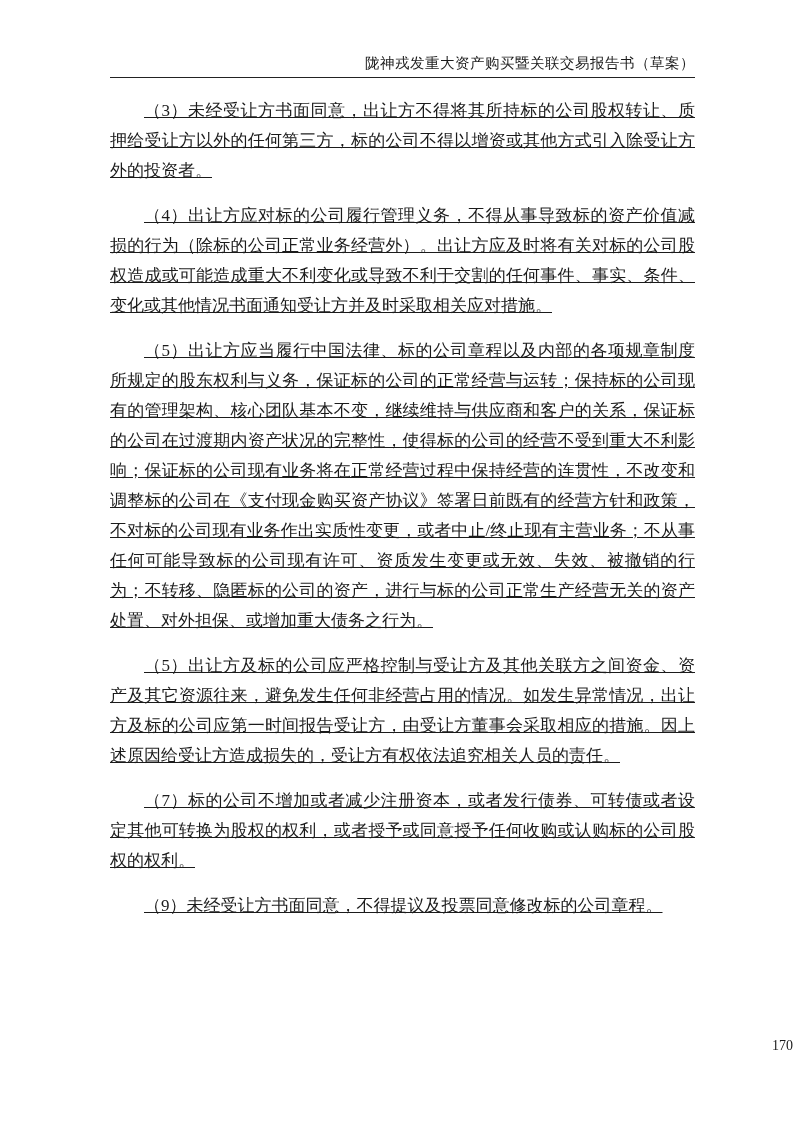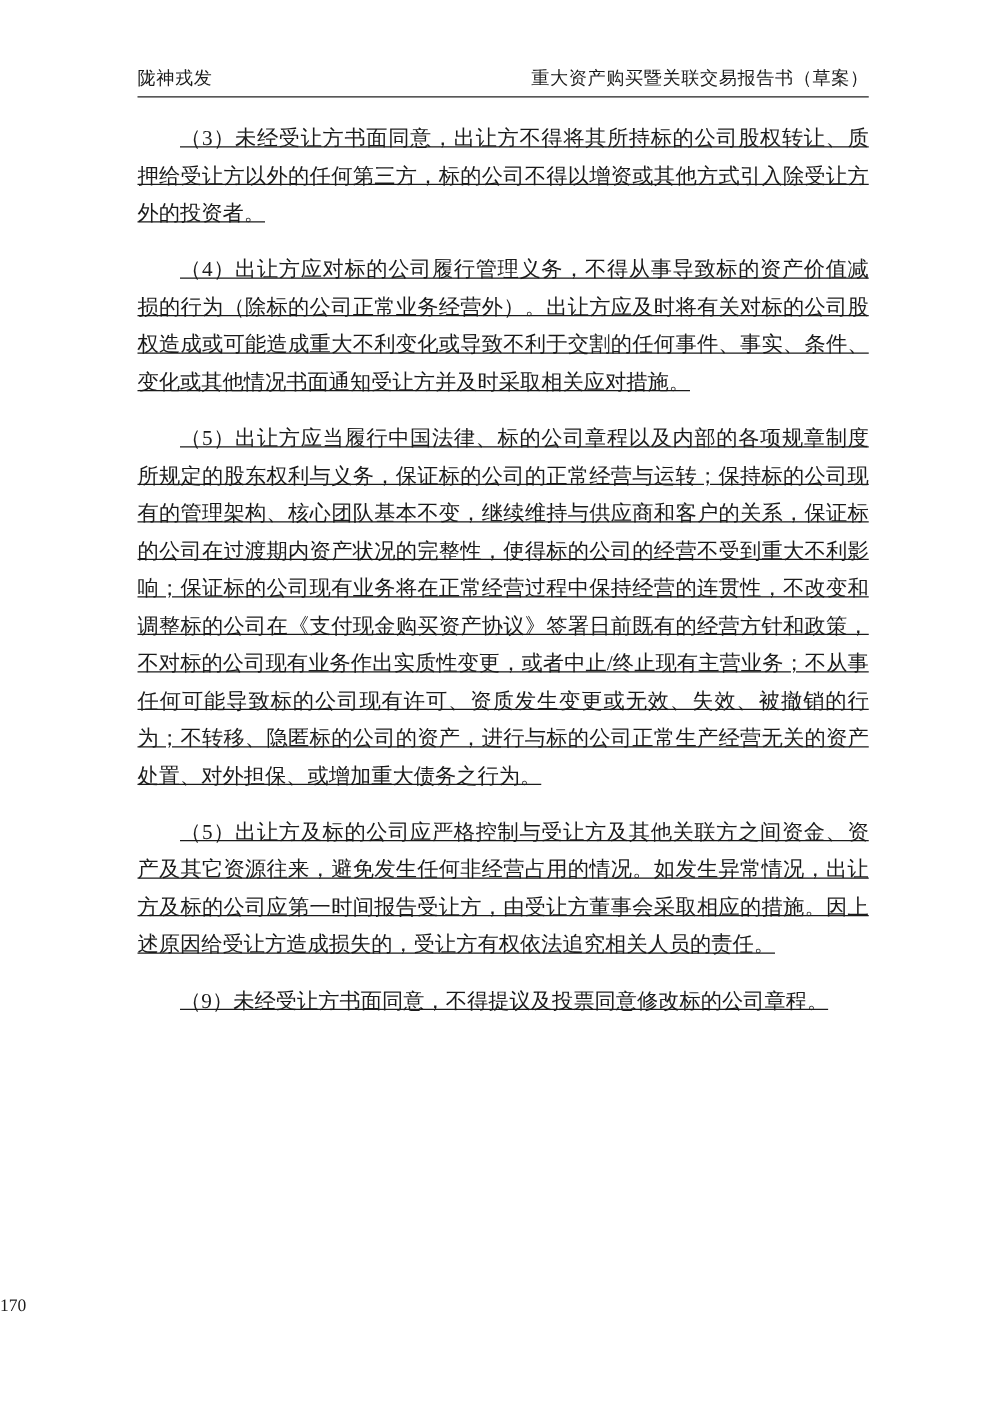--- a/index.html
+++ b/index.html
@@ -20,21 +20,21 @@
     left: 110px;
     width: 585px;
     top: 0;
   }
   .header {
     position: absolute;
     top: 53px;
     left: 0;
     width: 100%;
     display: flex;
-    justify-content: space-between;
+    justify-content: flex-end;
     align-items: flex-end;
     font-size: 14.5px;
     line-height: 20px;
     padding-bottom: 4px;
     border-bottom: 1.6px solid #222222;
     letter-spacing: 0.5px;
   }
   .header .hdr-left { white-space: nowrap; }
   .header .hdr-right { white-space: nowrap; }
   .content {
@@ -51,39 +51,40 @@
     text-justify: inter-character;
     text-indent: 2em;
     word-break: break-all;
     text-decoration: underline;
   }
   .footer {
     position: absolute;
     top: 1038px;
     left: 0;
     width: 793px;
-    text-align: left;
+    text-align: right;
     font-size: 14px;
     color: #1b1b1b;
   }
 </style>
 </head>
 <body>
 
 <div class="page">
   <div class="header">
     <span class="hdr-left">陇神戎发</span>
     <span class="hdr-right">重大资产购买暨关联交易报告书（草案）</span>
   </div>
 
   <div class="content" id="body-paragraphs">
 
   <p class="para">（3）未经受让方书面同意，出让方不得将其所持标的公司股权转让、质押给受让方以外的任何第三方，标的公司不得以增资或其他方式引入除受让方外的投资者。</p>
       <p class="para">（4）出让方应对标的公司履行管理义务，不得从事导致标的资产价值减损的行为（除标的公司正常业务经营外）。出让方应及时将有关对标的公司股权造成或可能造成重大不利变化或导致不利于交割的任何事件、事实、条件、变化或其他情况书面通知受让方并及时采取相关应对措施。</p>
       <p class="para">（5）出让方应当履行中国法律、标的公司章程以及内部的各项规章制度所规定的股东权利与义务，保证标的公司的正常经营与运转；保持标的公司现有的管理架构、核心团队基本不变，继续维持与供应商和客户的关系，保证标的公司在过渡期内资产状况的完整性，使得标的公司的经营不受到重大不利影响；保证标的公司现有业务将在正常经营过程中保持经营的连贯性，不改变和调整标的公司在《支付现金购买资产协议》签署日前既有的经营方针和政策，不对标的公司现有业务作出实质性变更，或者中止/终止现有主营业务；不从事任何可能导致标的公司现有许可、资质发生变更或无效、失效、被撤销的行为；不转移、隐匿标的公司的资产，进行与标的公司正常生产经营无关的资产处置、对外担保、或增加重大债务之行为。</p>
       <p class="para">（5）出让方及标的公司应严格控制与受让方及其他关联方之间资金、资产及其它资源往来，避免发生任何非经营占用的情况。如发生异常情况，出让方及标的公司应第一时间报告受让方，由受让方董事会采取相应的措施。因上述原因给受让方造成损失的，受让方有权依法追究相关人员的责任。</p>
+      <p class="para">（7）标的公司不增加或者减少注册资本，或者发行债券、可转债或者设定其他可转换为股权的权利，或者授予或同意授予任何收购或认购标的公司股权的权利。</p>
       <p class="para">（9）未经受让方书面同意，不得提议及投票同意修改标的公司章程。</p>
     </div>
 </div>
 
 <div class="footer">
   <span>170</span>
 </div>
 
 </body></html>

